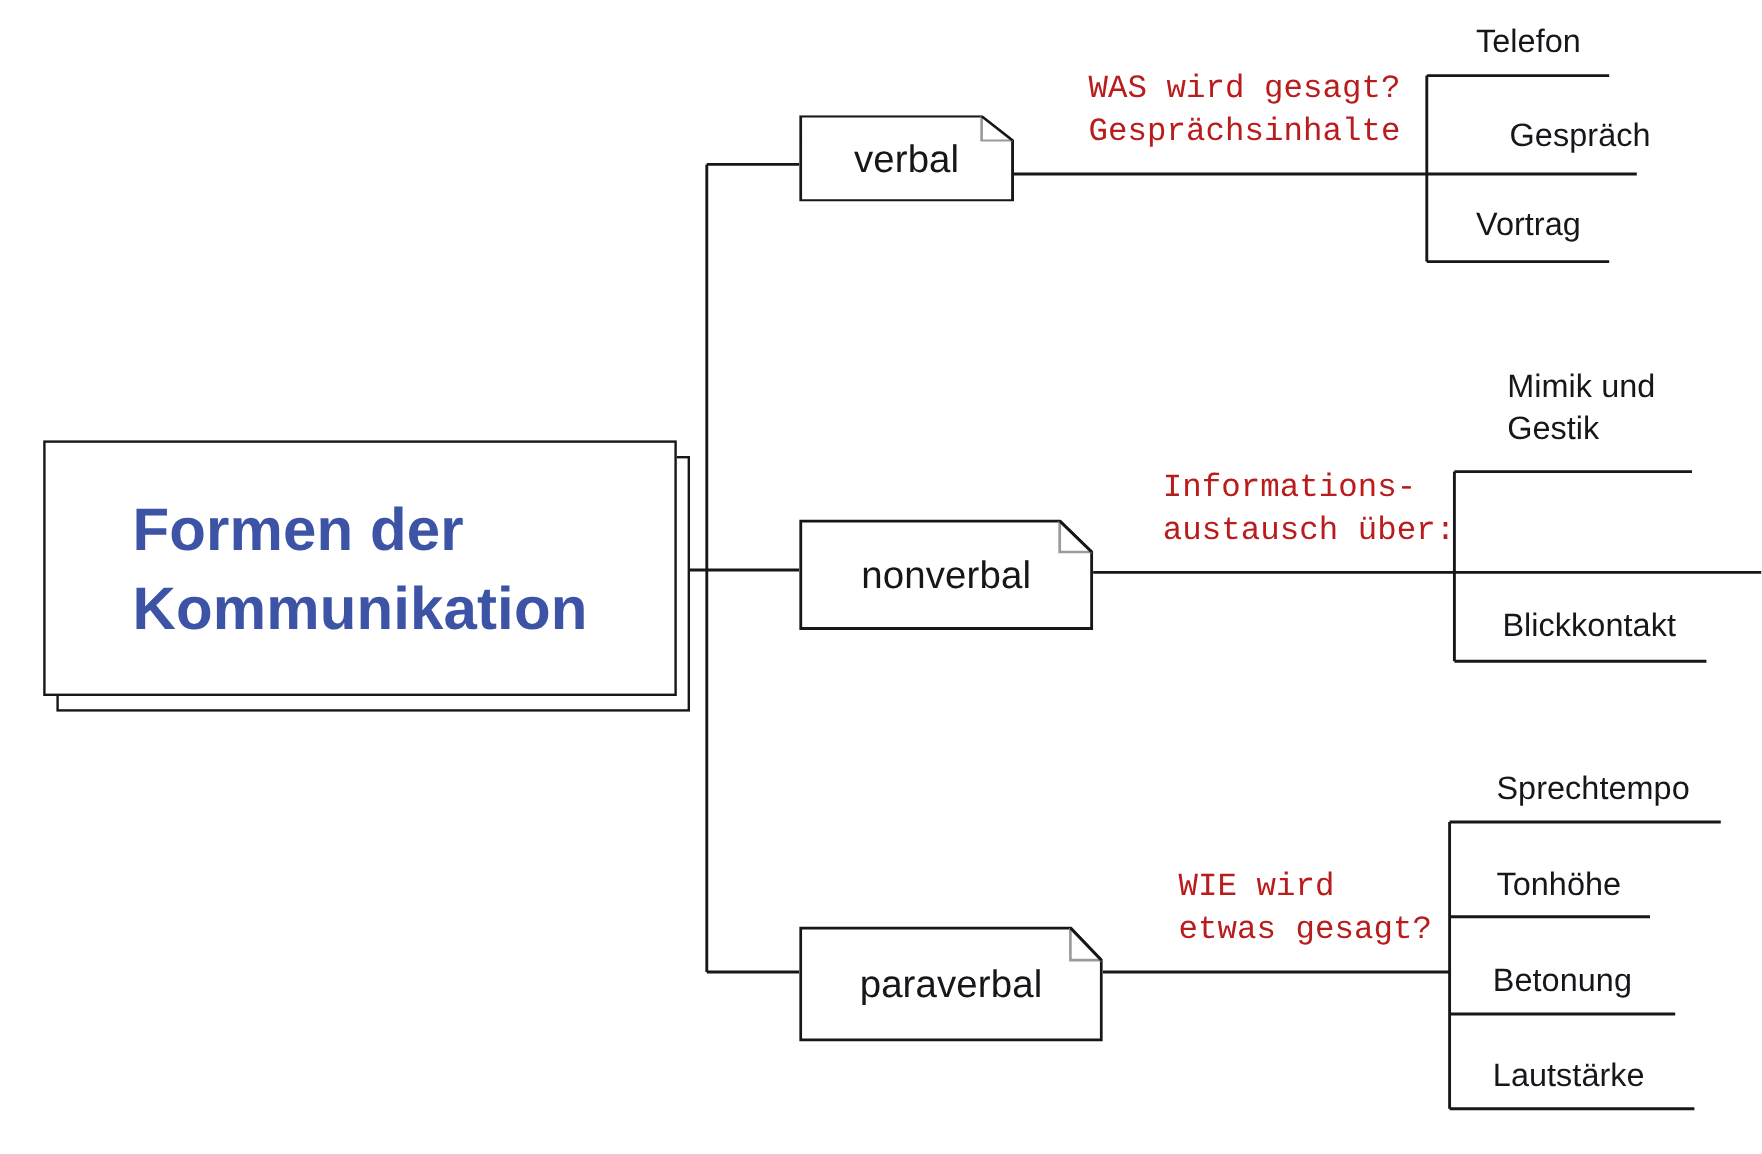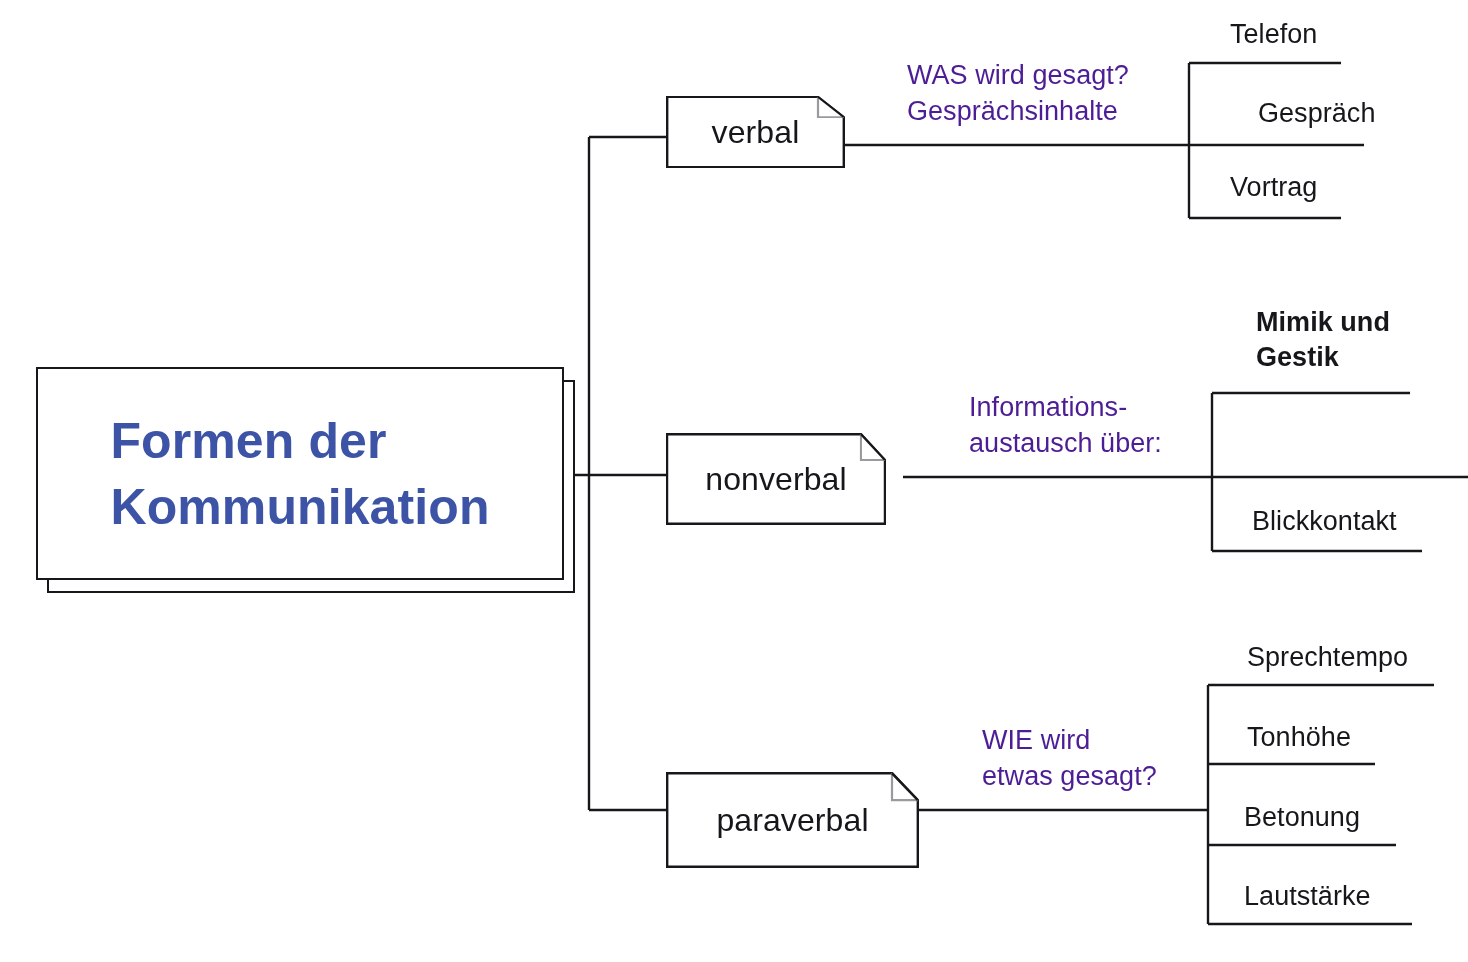--- a/index.html
+++ b/index.html
@@ -94,23 +94,24 @@
     font-weight: 400;
     color: #17171b;
     letter-spacing: 0.1px;
   }
 
   
   .branch-label {
     position: absolute;
     font-size: 27px;
     line-height: 1.32;
-    color: #4c1d95;
+    color: #b91c1c;
     white-space: pre-line;
     letter-spacing: 0.05px;
+    font-family: Liberation Mono, monospace;
   }
 
   
   .leaf {
     position: absolute;
     font-size: 27px;
     line-height: 1.3;
     color: #17171b;
     white-space: pre-line;
     letter-spacing: 0.05px;
@@ -168,21 +169,21 @@
 
   <div class="doc-node" style="left:666px; top:96px; width:179px; height:72px;">
     <svg class="doc-shape" viewBox="0 0 179 92" preserveAspectRatio="none">
       <path d="M 1.2 1.2 L 152 1.2 L 177.8 27 L 177.8 90.8 L 1.2 90.8 Z" fill="#ffffff" stroke="#17171b" stroke-width="2.4"></path>
       <path d="M 152 1.2 L 152 27 L 177.8 27" fill="#ffffff" stroke="#9a9a9e" stroke-width="2.2"></path>
       <path d="M 152 1.2 L 177.8 27" stroke="#17171b" stroke-width="2.4" fill="none"></path>
     </svg>
     <div class="doc-label">verbal</div>
   </div>
 
-  <div class="doc-node" style="left:666px; top:433px; width:220px; height:92px;">
+  <div class="doc-node" style="left:666px; top:433px; width:245px; height:92px;">
     <svg class="doc-shape" viewBox="0 0 237 92" preserveAspectRatio="none">
       <path d="M 1.2 1.2 L 210 1.2 L 235.8 27 L 235.8 90.8 L 1.2 90.8 Z" fill="#ffffff" stroke="#17171b" stroke-width="2.4"></path>
       <path d="M 210 1.2 L 210 27 L 235.8 27" fill="#ffffff" stroke="#9a9a9e" stroke-width="2.2"></path>
       <path d="M 210 1.2 L 235.8 27" stroke="#17171b" stroke-width="2.4" fill="none"></path>
     </svg>
     <div class="doc-label">nonverbal</div>
   </div>
 
   <div class="doc-node" style="left:666px; top:772px; width:253px; height:96px;text-decoration:underline;">
     <svg class="doc-shape" viewBox="0 0 253 92" preserveAspectRatio="none">
@@ -199,21 +200,21 @@
   <div class="branch-label" style="left:969px; top:390px;">Informations-
 austausch über:</div>
 
   <div class="branch-label" style="left:982px; top:723px;">WIE wird
 etwas gesagt?</div>
 
   <div class="leaf" style="left:1230px; top:17px;">Telefon</div>
   <div class="leaf" style="left:1230px; top:96px;margin-left:28px;">Gespräch</div>
   <div class="leaf" style="left:1230px; top:170px;">Vortrag</div>
 
-  <div class="leaf" style="left:1256px; top:305px;font-weight:bold;">Mimik und
+  <div class="leaf" style="left:1256px; top:305px;">Mimik und
 Gestik</div>
   <div class="leaf" style="left:1252px; top:504px;">Blickkontakt</div>
 
   <div class="leaf" style="left:1247px; top:640px;">Sprechtempo</div>
   <div class="leaf" style="left:1247px; top:720px;">Tonhöhe</div>
   <div class="leaf" style="left:1244px; top:800px;">Betonung</div>
   <div class="leaf" style="left:1244px; top:879px;">Lautstärke</div>
 
 </div>
 

